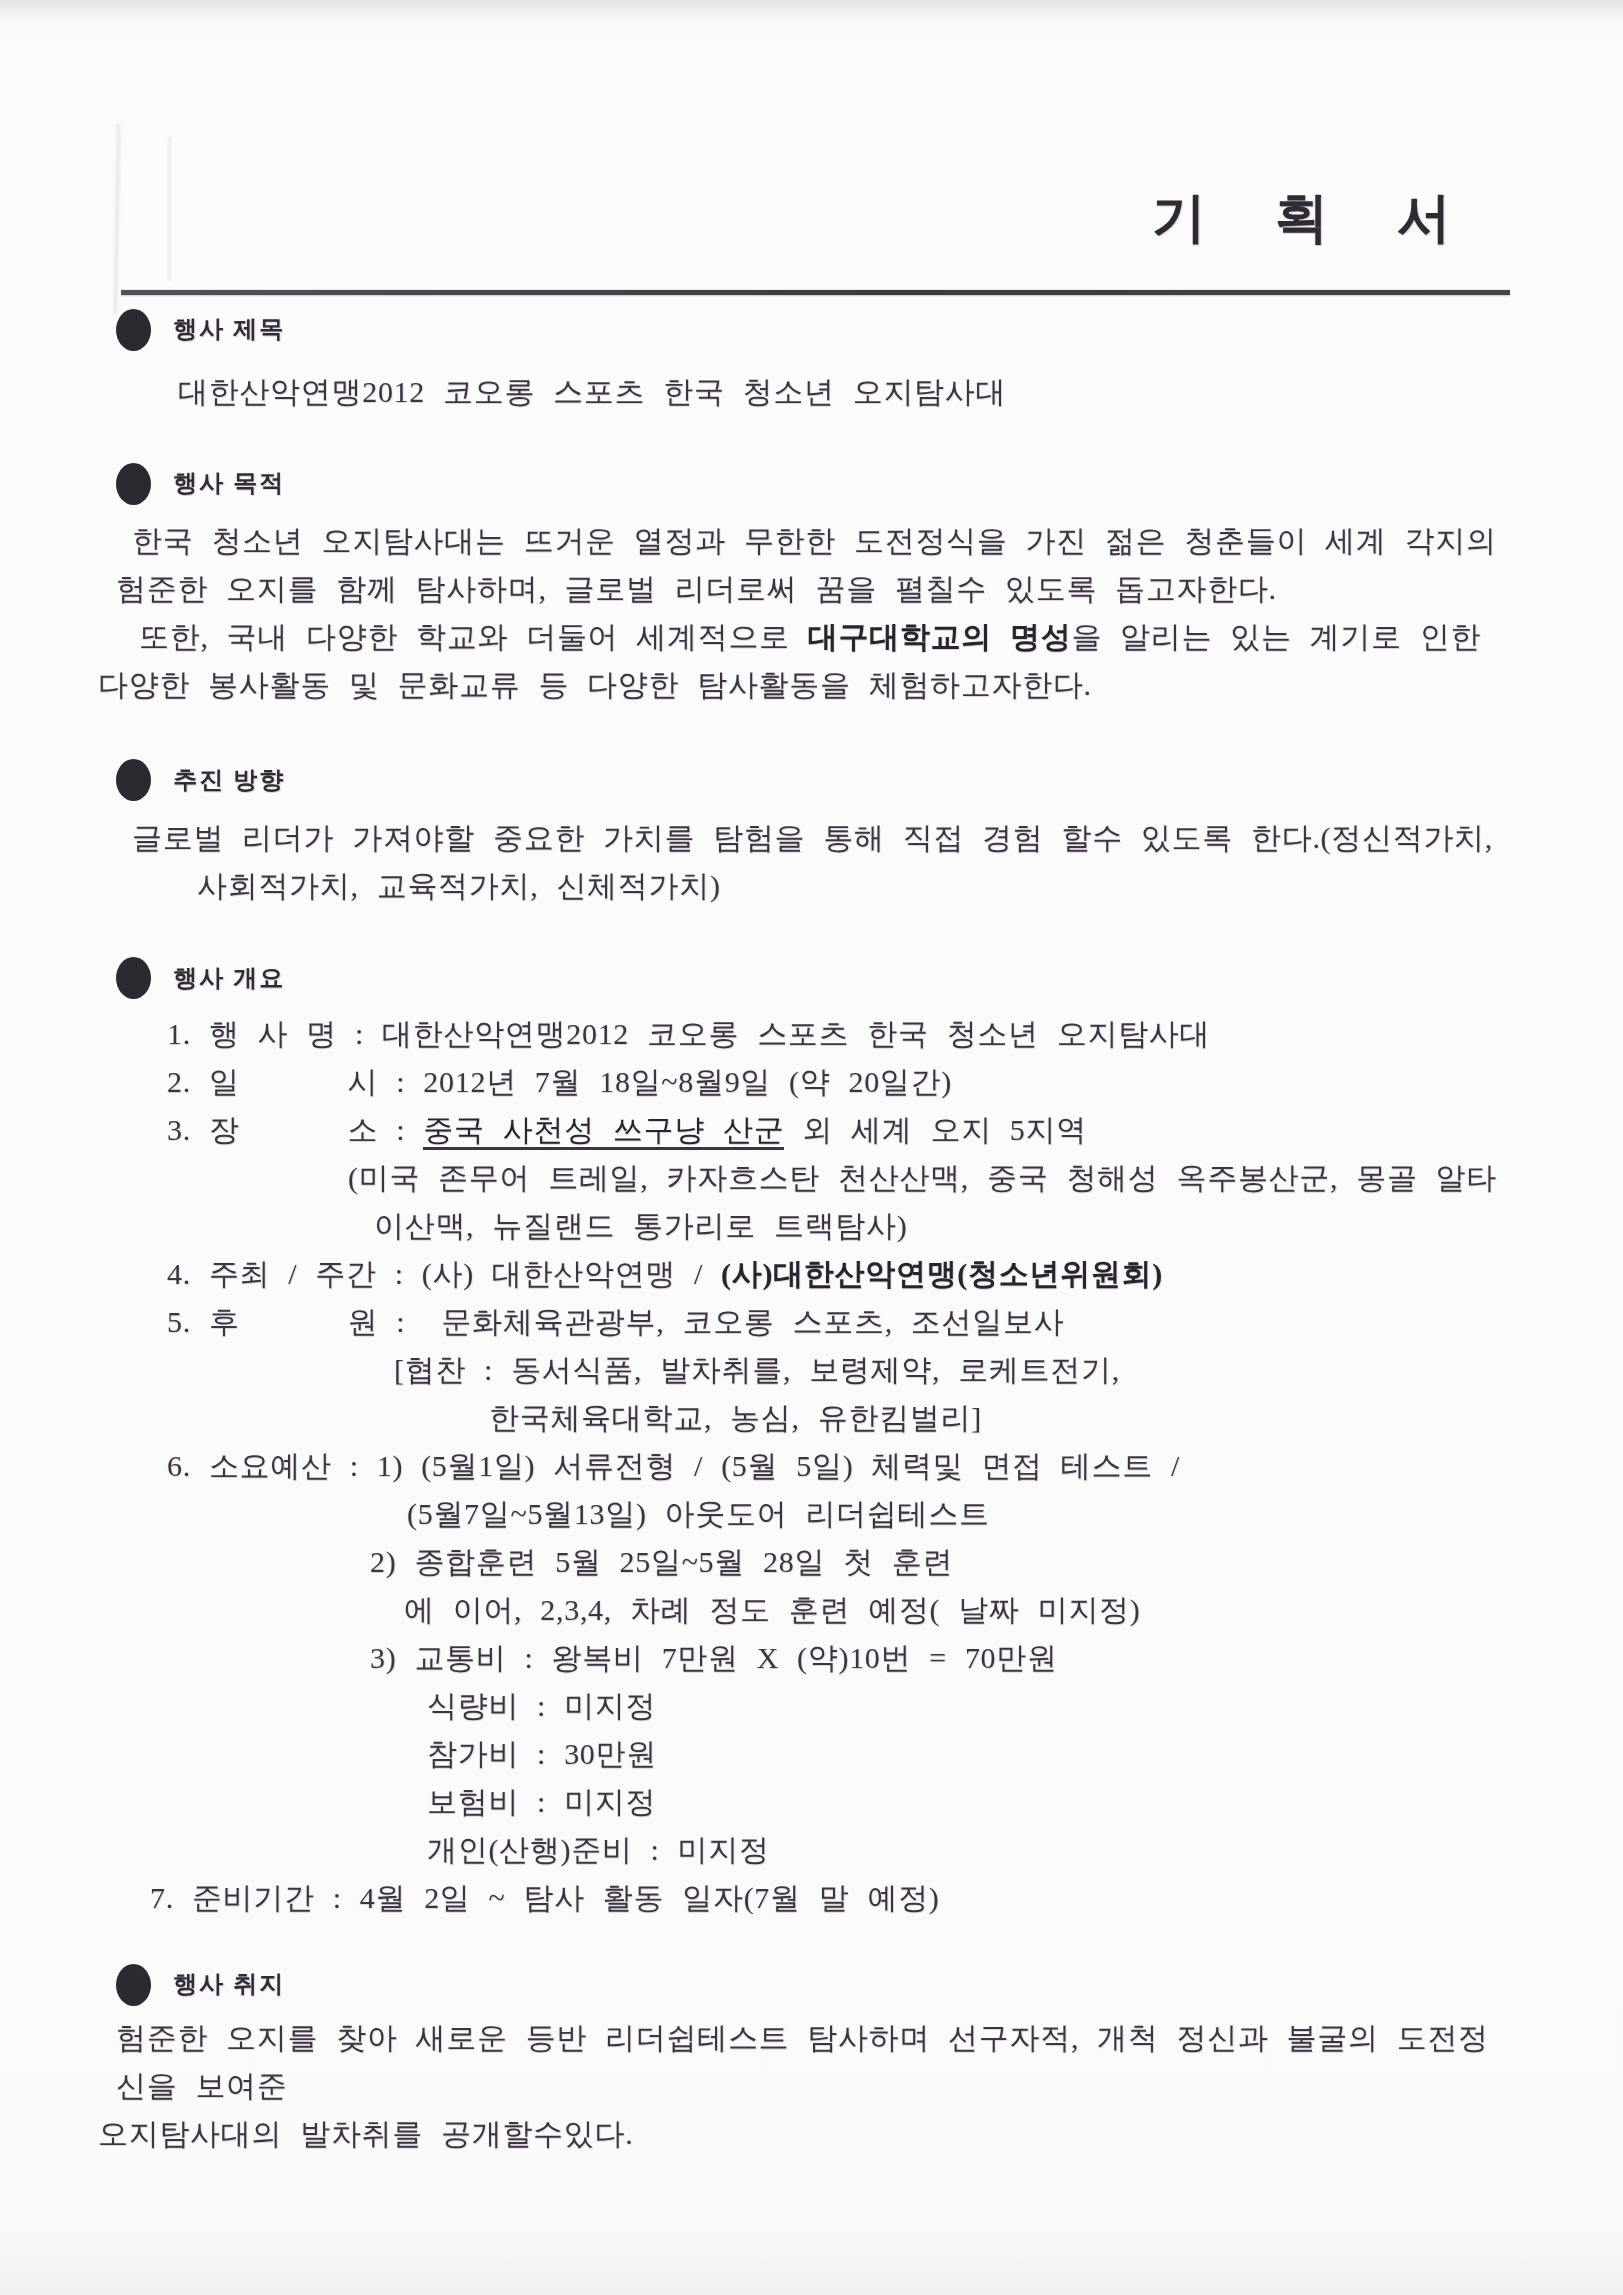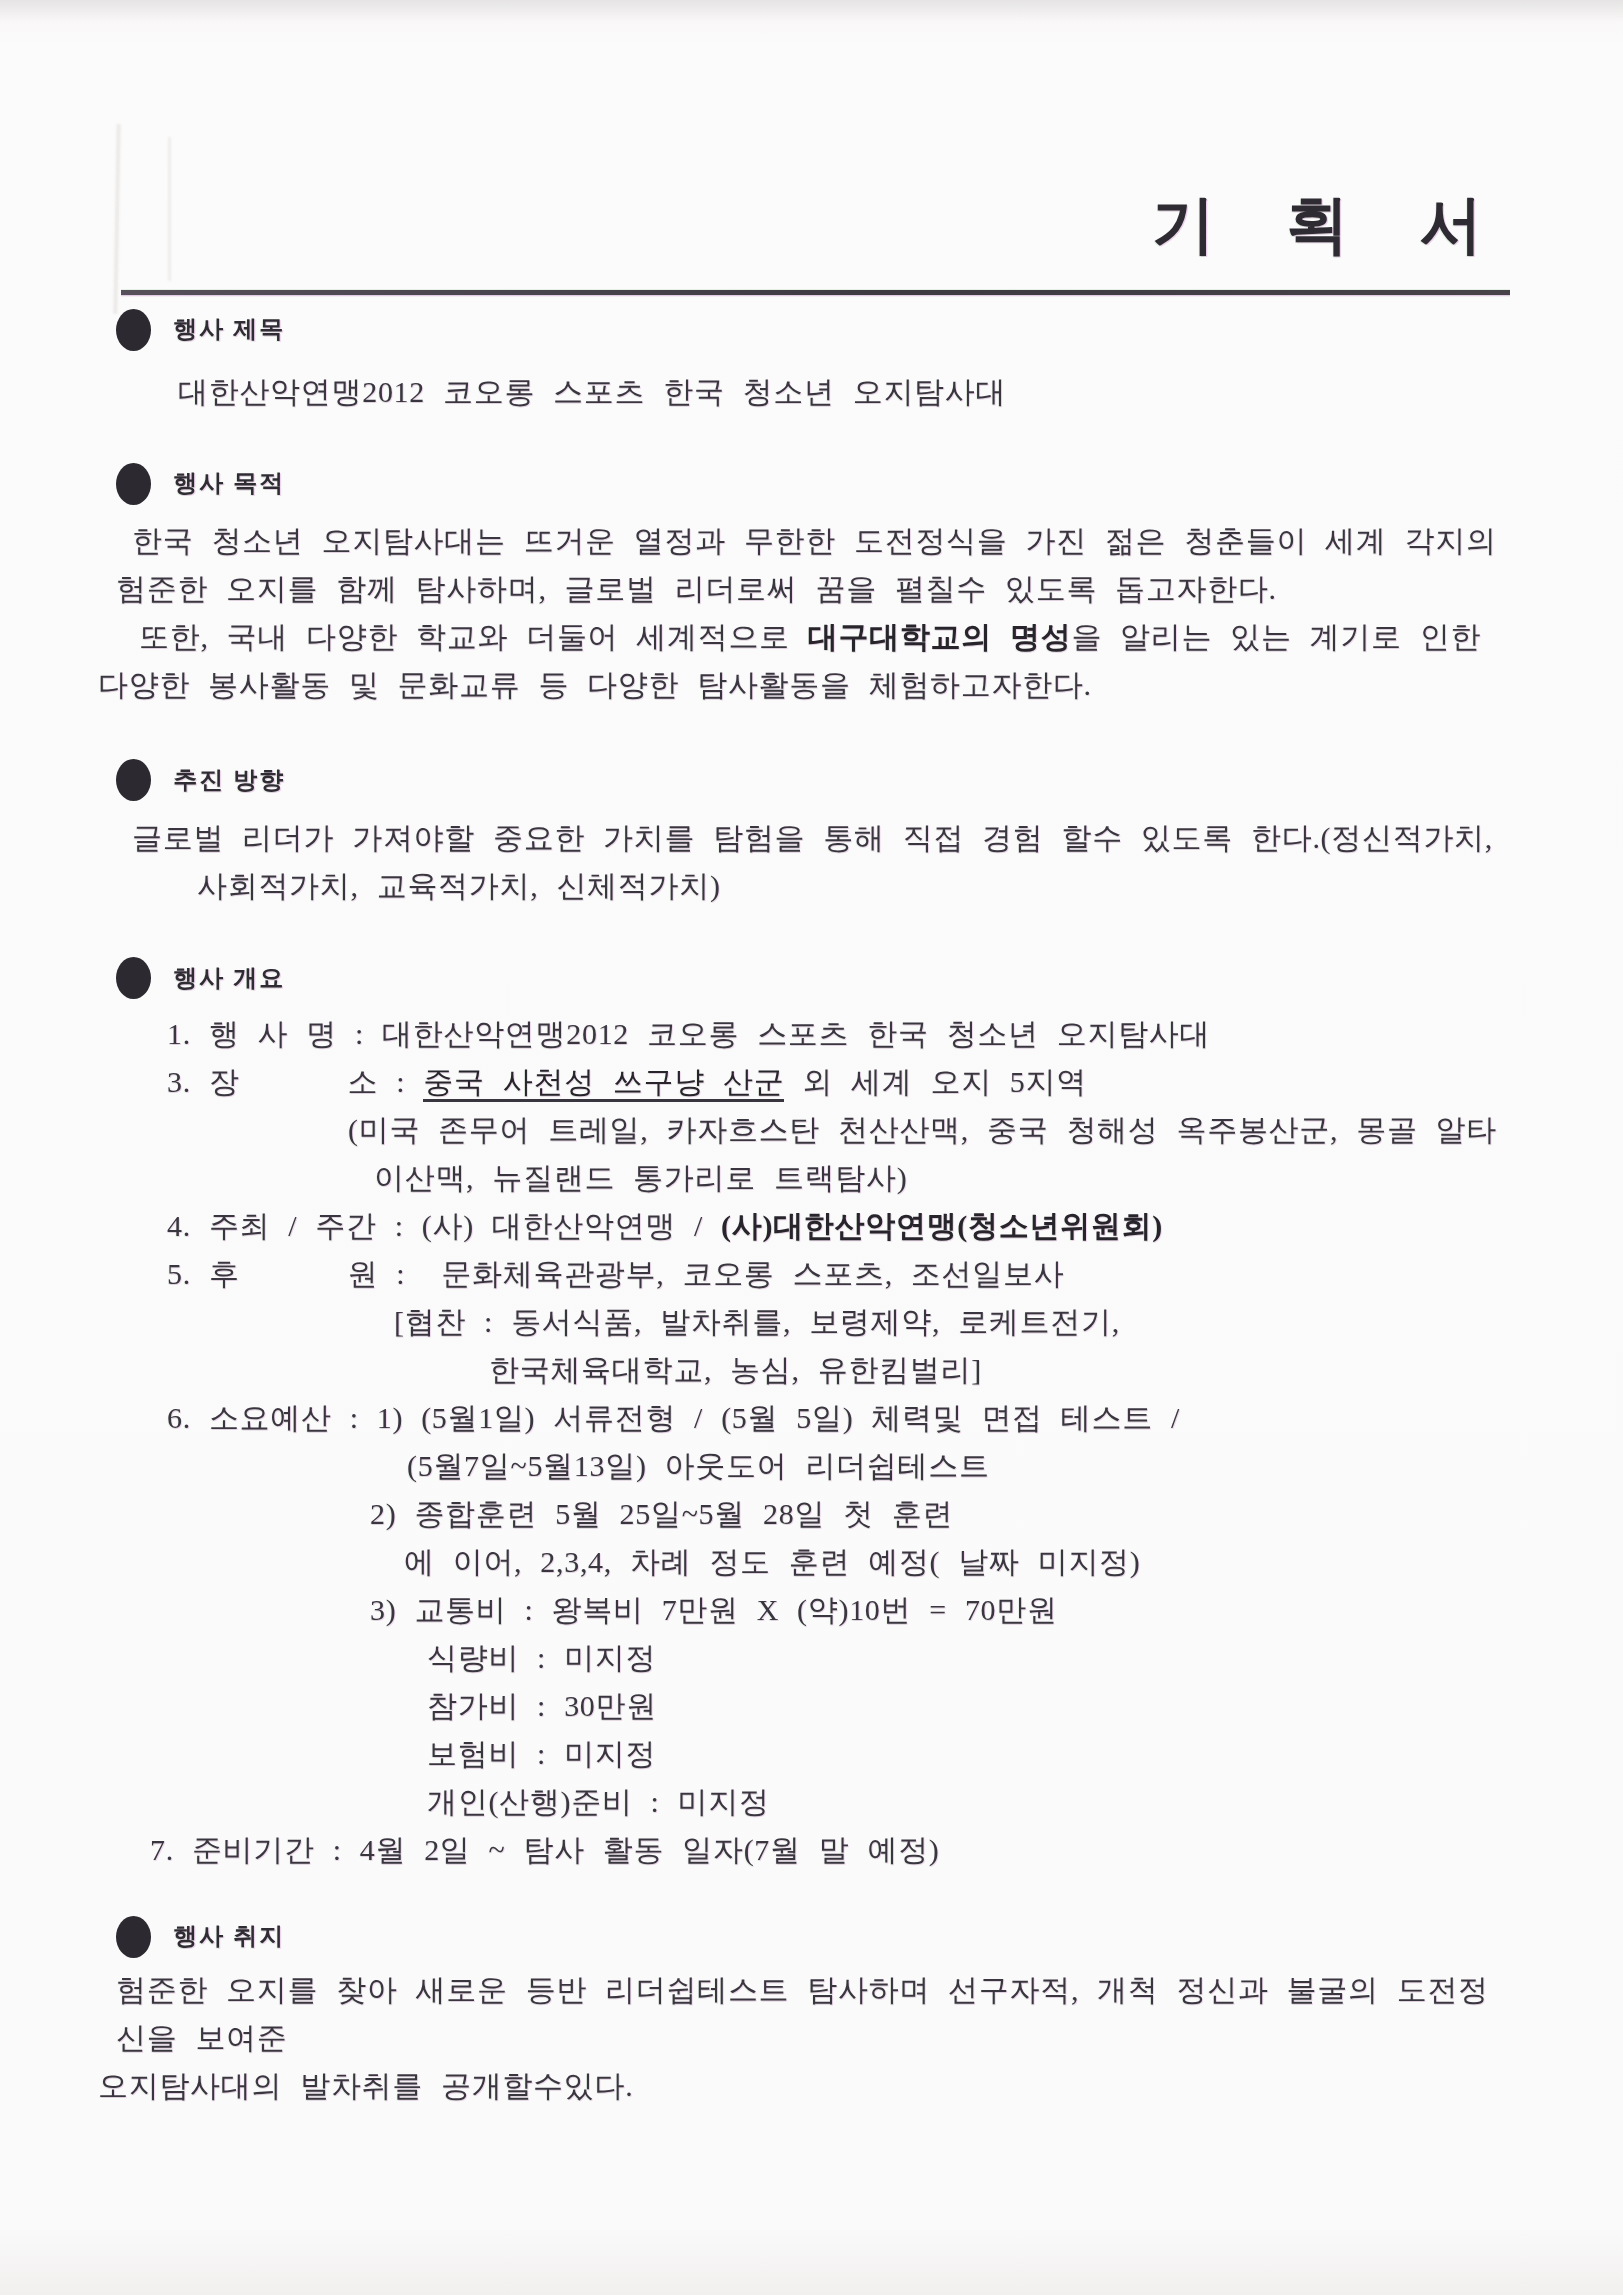--- a/index.html
+++ b/index.html
@@ -29,21 +29,21 @@
   }
   .scan-top-band {
     position: absolute; left: 0; top: 0; width: 100%; height: 22px;
     background: linear-gradient(180deg, rgba(150,148,150,0.18), rgba(150,148,150,0));
   }
 
   .doc-title {
     position: absolute;
     top: 182px;
     left: 1152px;
-    font-size: 63px;
+    font-size: 54px;
     font-weight: bold;
     letter-spacing: 27.5px;
     color: #2e2b33;
     white-space: pre;
     text-shadow: 1.3px 0.7px 0 rgba(170,40,170,0.20), -0.7px 1.3px 0 rgba(60,170,60,0.14);
   }
   .title-rule {
     position: absolute;
     top: 290px;
     left: 121px;
@@ -165,20 +165,21 @@
       <div class="line ind-para1">글로벌 리더가 가져야할 중요한 가치를 탐험을 통해 직접 경험 할수 있도록 한다.(정신적가치,</div>
       <div class="line ind-dir2">사회적가치, 교육적가치, 신체적가치)</div>
     </div>
 
     <div class="section gap-s4">
       <div class="sec-heading hgap-c">
         <span class="bullet"></span>
         <span>행사 개요</span>
       </div>
       <div class="line ind-item">1. 행 사 명 : 대한산악연맹2012 코오롱 스포츠 한국 청소년 오지탐사대</div>
+      <div class="line ind-item">2. 일      시 : 2012년 7월 18일~8월9일 (약 20일간)</div>
       <div class="line ind-item"><span>3. 장      소 : </span><span class="bold-underline">중국 사천성 쓰구냥 산군</span><span> 외 세계 오지 5지역</span></div>
       <div class="line ind-sub3a">(미국 존무어 트레일, 카자흐스탄 천산산맥, 중국 청해성 옥주봉산군, 몽골 알타</div>
       <div class="line ind-sub3b">이산맥, 뉴질랜드 통가리로 트랙탐사)</div>
       <div class="line ind-item"><span>4. 주최 / 주간 : (사) 대한산악연맹 / </span><b>(사)대한산악연맹(청소년위원회)</b></div>
       <div class="line ind-item">5. 후      원 :  문화체육관광부, 코오롱 스포츠, 조선일보사</div>
       <div class="line ind-chan1">[협찬 : 동서식품, 발차취를, 보령제약, 로케트전기,</div>
       <div class="line ind-chan2">한국체육대학교, 농심, 유한킴벌리]</div>
       <div class="line ind-item">6. 소요예산 : 1) (5월1일) 서류전형 / (5월 5일) 체력및 면접 테스트 /</div>
       <div class="line ind-6a">(5월7일~5월13일) 아웃도어 리더쉽테스트</div>
       <div class="line ind-6bd">2) 종합훈련 5월 25일~5월 28일 첫 훈련</div>

